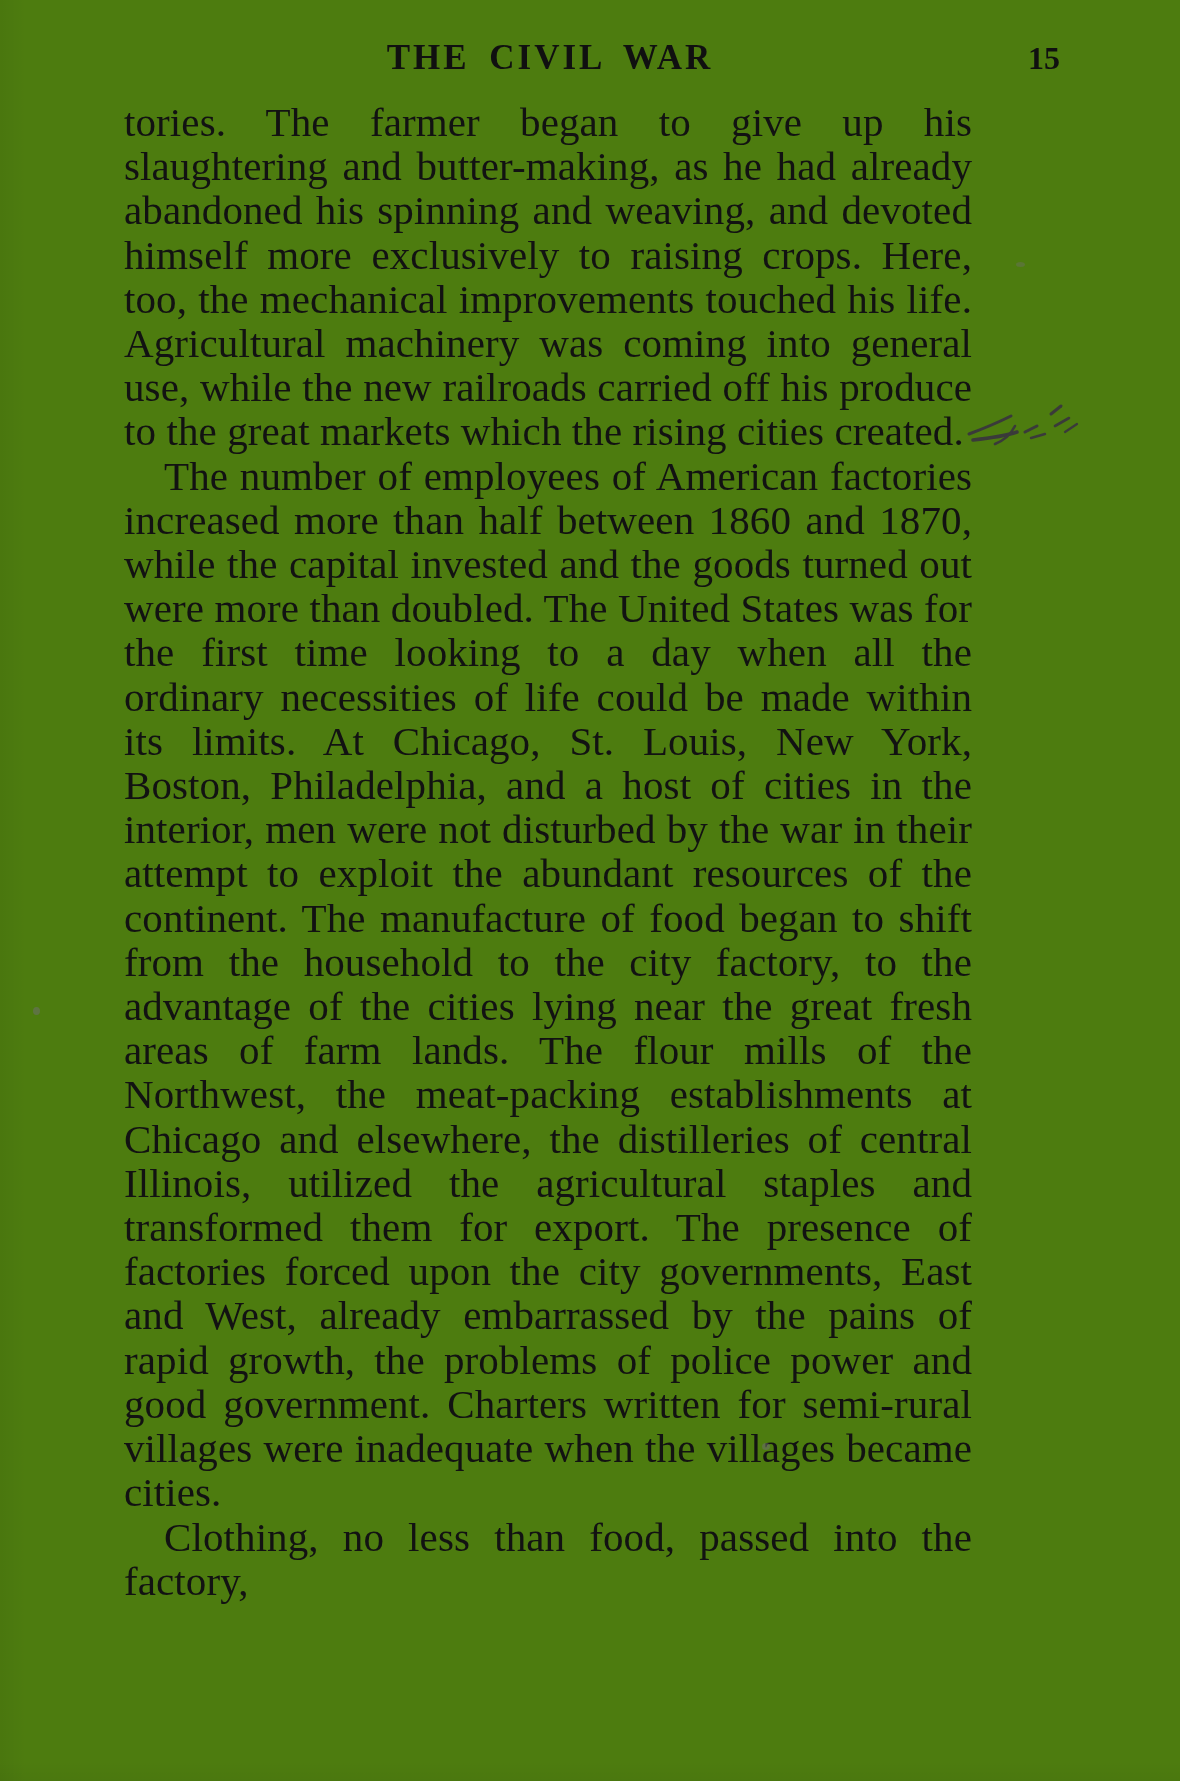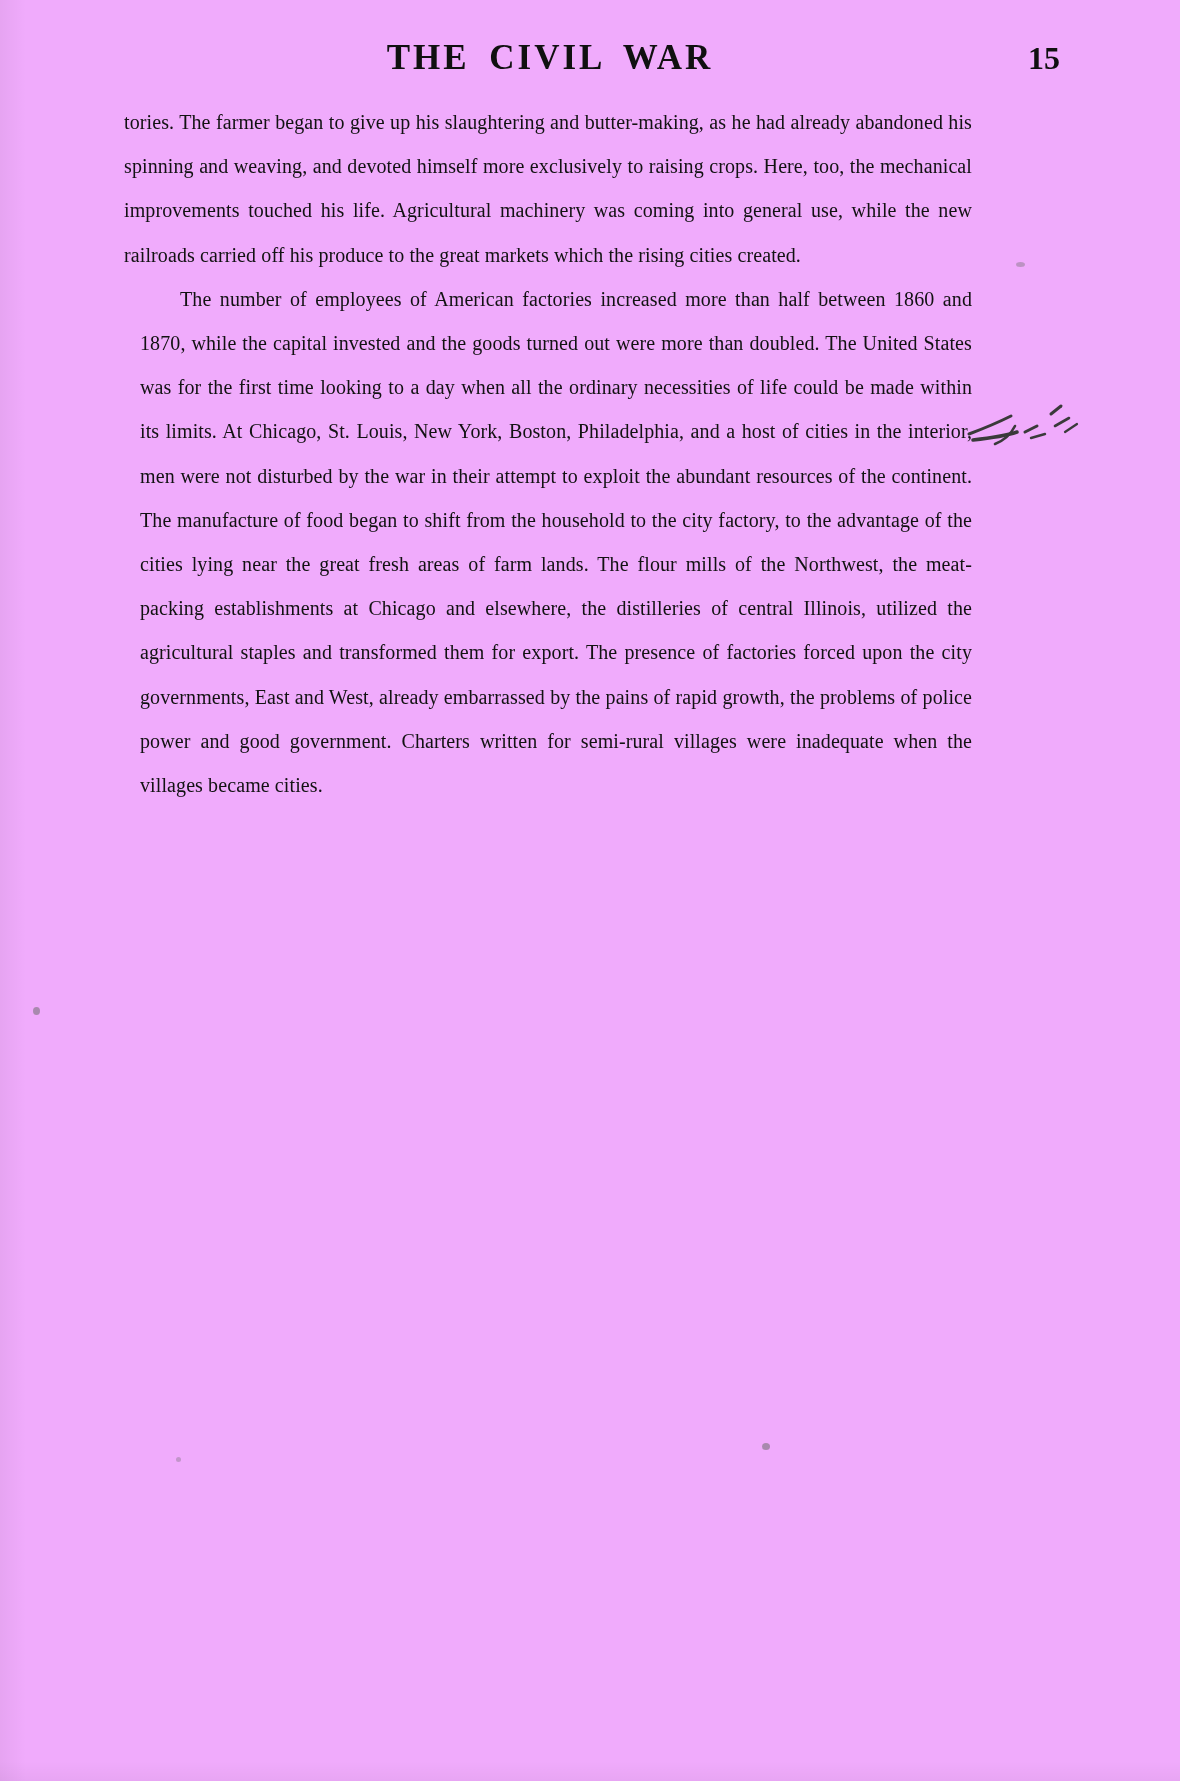--- a/index.html
+++ b/index.html
@@ -15,21 +15,21 @@
     position: relative;
     overflow: hidden;
   }
 
   .page {
     position: absolute;
     left: 0;
     top: 0;
     width: 1180px;
     height: 1781px;
-    background: #f0abfc;
+    background: #4d7c0f;
   }
 
   
   .running-head {
     position: absolute;
     left: 120px;
     top: 38px;
     width: 940px;
     height: 52px;
   }
@@ -57,33 +57,32 @@
   
   .text-block {
     position: absolute;
     left: 124px;
     top: 100px;
     width: 848px;
   }
 
   .para {
     margin: 0;
-    font-size: 20px;
+    font-size: 41px;
     line-height: 44.2px;
     text-align: justify;
     text-justify: inter-word;
     color: #121212;
     letter-spacing: 0.1px;
   }
   .para.indent {
     text-indent: 40px;
   }
   .para + .para {
     margin-top: 0px;
-    margin-left: 16px;
   }
 
   
   .para::after {
     content: "";
     display: inline-block;
     width: 100%;
   }
   .para.nostretch::after { content: none; display: none; }
   .pencil-mark {
@@ -127,20 +126,21 @@
 <div class="page">
 
   <div class="running-head">
     <div class="running-title">THE CIVIL WAR</div>
     <div class="page-number">15</div>
   </div>
 
   <div class="text-block">
     <p class="para nostretch">tories. The farmer began to give up his slaughtering and butter-making, as he had already abandoned his spinning and weaving, and devoted himself more exclusively to raising crops. Here, too, the mechanical improvements touched his life. Agricultural machinery was coming into general use, while the new railroads carried off his produce to the great markets which the rising cities created.</p>
     <p class="para indent nostretch">The number of employees of American factories increased more than half between 1860 and 1870, while the capital invested and the goods turned out were more than doubled. The United States was for the first time looking to a day when all the ordinary necessities of life could be made within its limits. At Chicago, St. Louis, New York, Boston, Philadelphia, and a host of cities in the interior, men were not disturbed by the war in their attempt to exploit the abundant resources of the continent. The manufacture of food began to shift from the household to the city factory, to the advantage of the cities lying near the great fresh areas of farm lands. The flour mills of the Northwest, the meat-packing establishments at Chicago and elsewhere, the distilleries of central Illinois, utilized the agricultural staples and transformed them for export. The presence of factories forced upon the city governments, East and West, already embarrassed by the pains of rapid growth, the problems of police power and good government. Charters written for semi-rural villages were inadequate when the villages became cities.</p>
+    <p class="para indent nostretch">Clothing, no less than food, passed into the factory,</p>
   </div>
 
   <svg class="pencil-mark" viewBox="0 0 118 60" xmlns="http://www.w3.org/2000/svg">
     <path d="M4 42 C 20 36, 34 30, 46 24" stroke="#3a3a3a" stroke-width="3" fill="none" stroke-linecap="round"></path>
     <path d="M8 48 C 26 46, 40 44, 52 40" stroke="#3a3a3a" stroke-width="3.5" fill="none" stroke-linecap="round"></path>
     <path d="M30 52 C 40 48, 46 42, 50 34" stroke="#3a3a3a" stroke-width="2.6" fill="none" stroke-linecap="round"></path>
     <path d="M60 40 L 72 34" stroke="#3a3a3a" stroke-width="3" fill="none" stroke-linecap="round"></path>
     <path d="M66 46 L 80 42" stroke="#3a3a3a" stroke-width="2.4" fill="none" stroke-linecap="round"></path>
     <path d="M86 22 L 96 14" stroke="#3a3a3a" stroke-width="3" fill="none" stroke-linecap="round"></path>
     <path d="M90 34 L 104 26" stroke="#3a3a3a" stroke-width="2.6" fill="none" stroke-linecap="round"></path>

